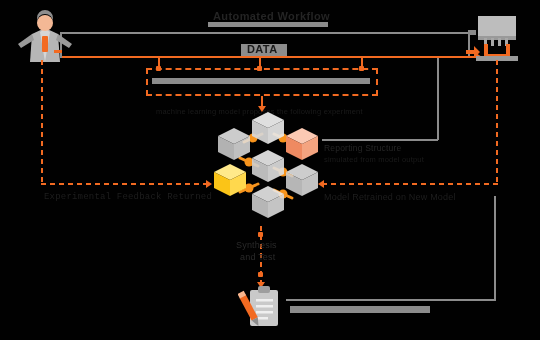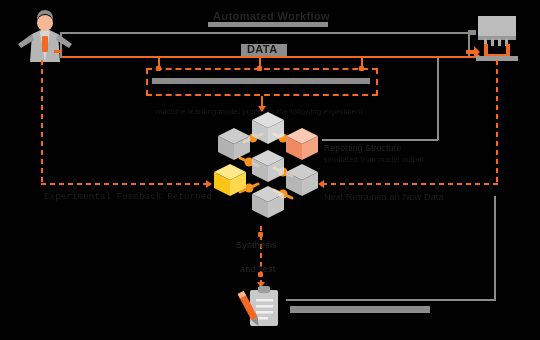--- a/index.html
+++ b/index.html
@@ -219,28 +219,28 @@
   <div class="gray-v" style="left:437px;top:58px;height:82px;"></div>
 
   <div class="dash-v" style="left:41px;top:60px;height:124px;"></div>
   <div class="dash-h" style="left:41px;top:183px;width:168px;"></div>
   <div class="arrow-r" style="left:206px;top:180px;"></div>
   <div class="lbl" style="left:44px;top:192px;color:#1e1e1e;font-family:Liberation Mono, monospace;">Experimental Feedback Returned</div>
 
   <div class="dash-v" style="left:496px;top:60px;height:124px;"></div>
   <div class="dash-h" style="left:322px;top:183px;width:176px;"></div>
   <div class="arrow-l" style="left:318px;top:180px;"></div>
-  <div class="lbl" style="left:324px;top:192px;color:#1e1e1e;">Next Retrained on New Data</div>
+  <div class="lbl" style="left:324px;top:192px;color:#1e1e1e;">Model Retrained on New Model</div>
 
   <div class="dash-v" style="left:260px;top:226px;height:58px;"></div>
   <div class="node" style="left:258px;top:232px;"></div>
   <div class="node" style="left:258px;top:272px;"></div>
   <div class="arrow-d" style="left:257px;top:282px;"></div>
   <div class="lbl mid" style="left:208px;top:240px;font-size:9px;">Synthesis</div>
-  <div class="lbl mid" style="left:212px;top:264px;font-size:9px;">and Test</div>
+  <div class="lbl mid" style="left:212px;top:252px;font-size:9px;">and Test</div>
 
   <div class="icon" style="left:238px;top:286px;">
     <svg width="48" height="44" viewBox="0 0 48 44" xmlns="http://www.w3.org/2000/svg">
 
       <rect x="12" y="4" width="28" height="36" rx="2" fill="#c9c9c9"></rect>
       <rect x="20" y="0" width="12" height="7" rx="2" fill="#9e9e9e"></rect>
 
       <rect x="18" y="13" width="17" height="2.5" fill="#efefef"></rect>
       <rect x="18" y="19" width="17" height="2.5" fill="#efefef"></rect>
       <rect x="18" y="25" width="17" height="2.5" fill="#efefef"></rect>

